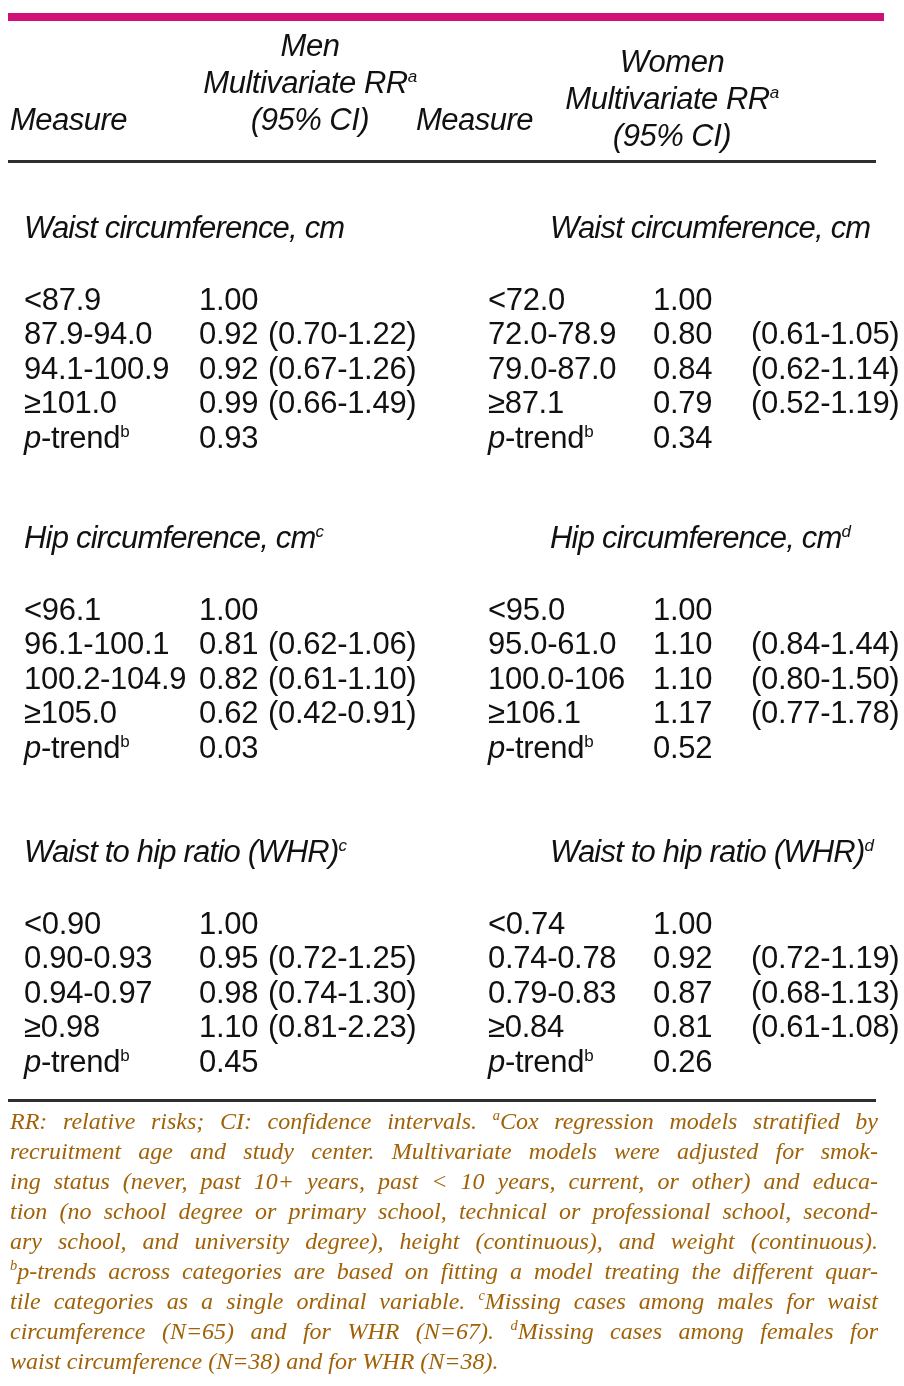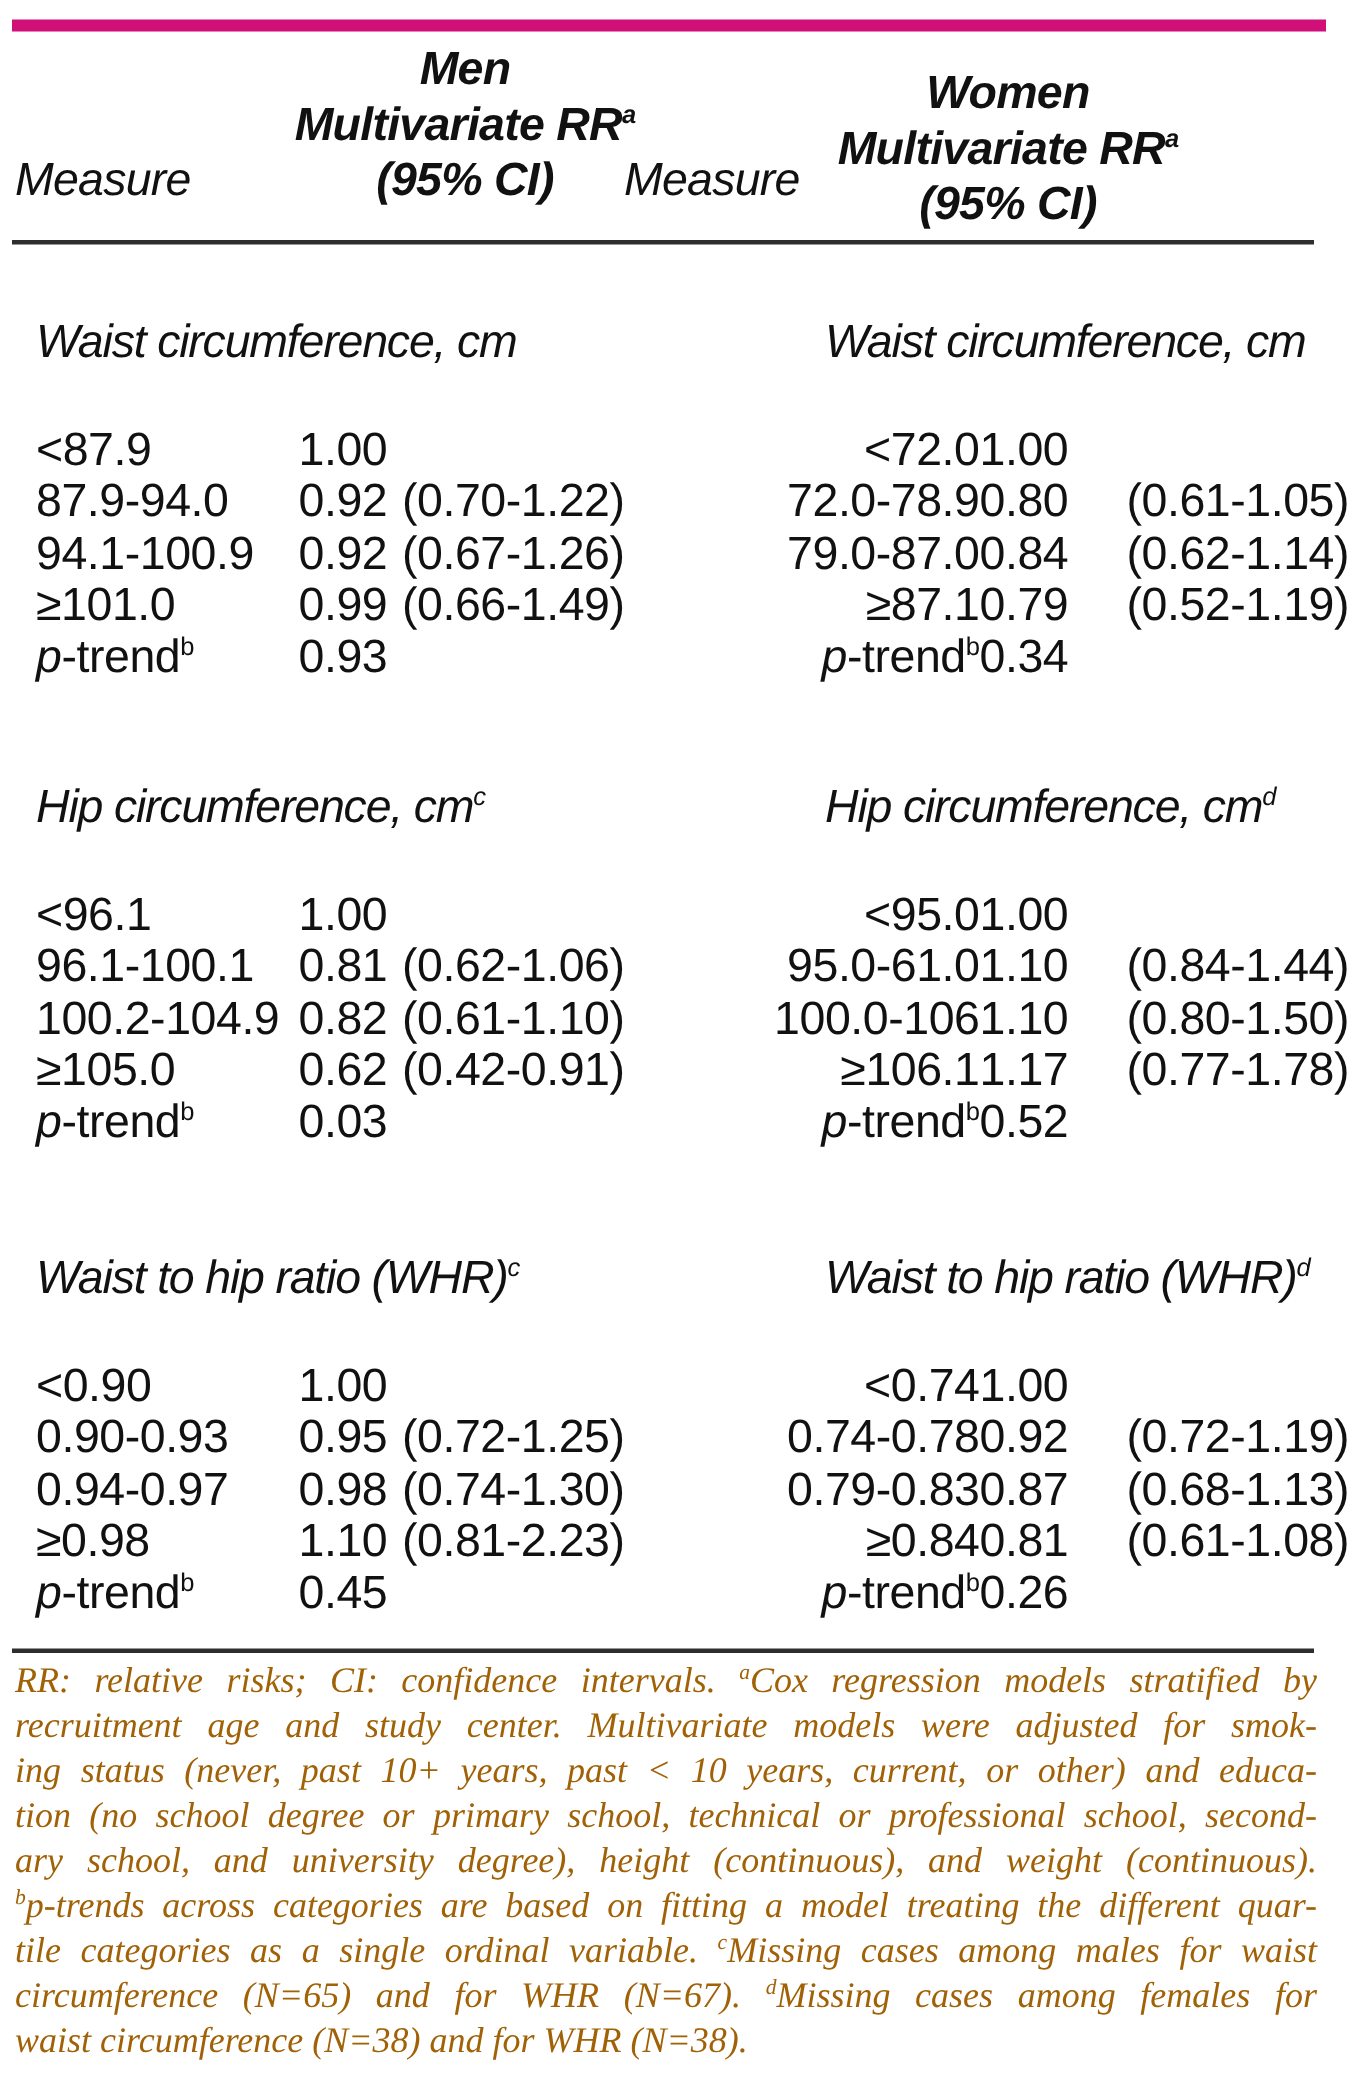--- a/index.html
+++ b/index.html
@@ -7,42 +7,42 @@
     position:relative;width:904px;height:1386px;background:#ffffff;overflow:hidden;
     font-family:"Liberation Sans",sans-serif;color:#111;
   }
   .topbar{position:absolute;top:13px;left:8px;width:876px;height:8px;}
   .rule{position:absolute;left:8px;width:868px;height:3px;background:#2e2e2e;}
   .rule-header{top:160px;}
   .rule-foot{top:1099px;}
 
   
   .col-head{position:absolute;top:27px;width:250px;text-align:center;
-    font-style:italic;font-size:31px;line-height:37px;letter-spacing:-0.5px;font-weight:bold;}
+    font-style:italic;font-size:31px;line-height:37px;letter-spacing:-0.5px;}
   .col-head.men{left:185px;}
   .col-head.women{left:547px;margin-top:16px;}
   .measure-label{position:absolute;top:101px;font-style:italic;font-size:31px;
     line-height:37px;letter-spacing:-0.5px;}
   .measure-label.m1{left:10px;}
   .measure-label.m2{left:416px;}
 
   .sup{font-size:55%;vertical-align:super;line-height:0;}
   .tsup{font-size:55%;vertical-align:super;line-height:0;}
 
   
   .section{position:absolute;left:0;width:904px;padding-left:24px;box-sizing:border-box;}
   .sec1{top:211px;} .sec2{top:521px;} .sec3{top:835px;}
   .sec-titles{display:grid;grid-template-columns:464px 1fr;
     font-style:italic;font-size:31px;line-height:34px;letter-spacing:-0.8px;}
   .sec-title.women-title{padding-left:62px;}
   .rows{display:grid;grid-template-columns:175px 69px 220px 165px 98px auto;
     grid-auto-rows:34.4px;margin-top:38px;
     font-size:31px;line-height:34px;letter-spacing:-0.3px;}
   .cell{white-space:nowrap;}
-  .cell.c3{text-align:right;}
+  .cell.c3{text-align:left;}
   .cell i{font-style:italic;}
 
   
   .footnotes{position:absolute;top:1106px;left:10px;width:868px;
     font-family:Liberation Serif, serif;font-style:italic;
     font-size:24px;line-height:30px;color:#a16207;}
   .fline{text-align:justify;text-align-last:justify;white-space:normal;}
   .fline.last{text-align-last:left;}
   .fsup{font-size:60%;vertical-align:super;line-height:0;}
 </style>

